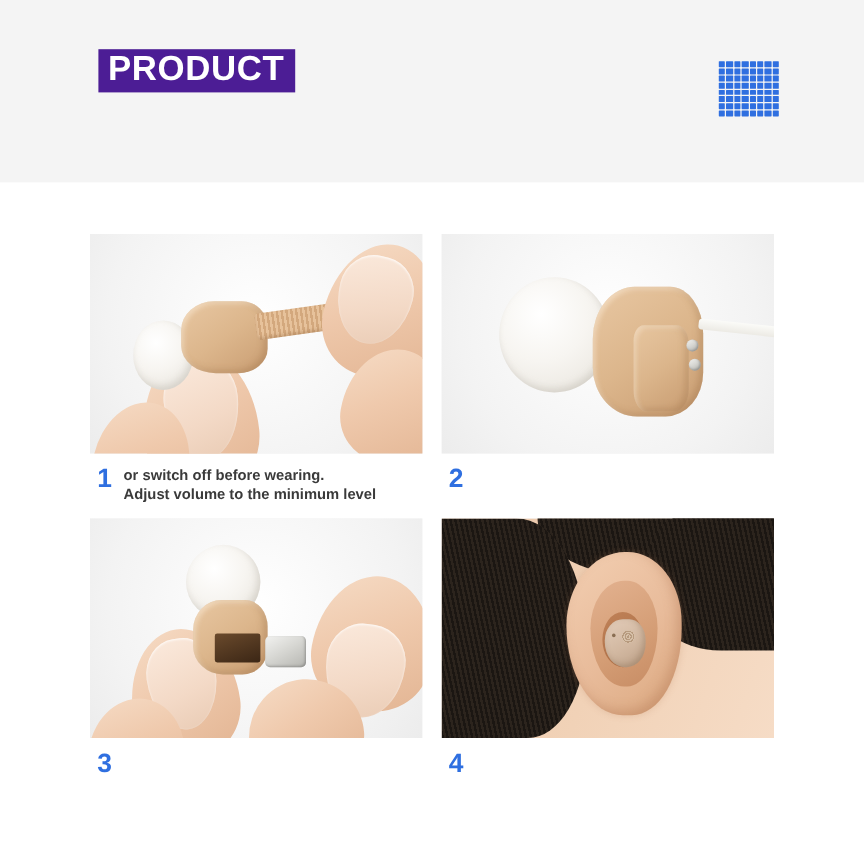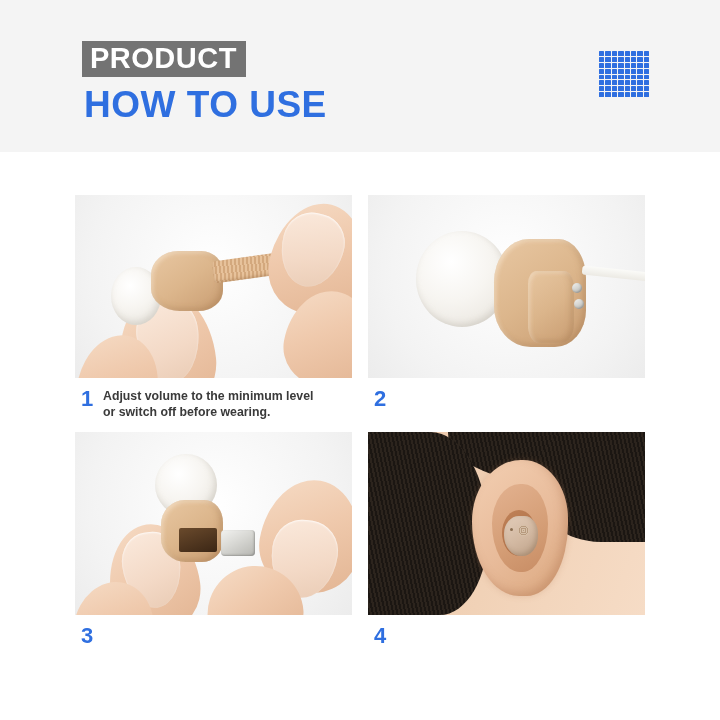--- a/index.html
+++ b/index.html
@@ -12,21 +12,21 @@
   }
 
   
   .header-band {
     position:absolute; left:0; top:0; width:720px; height:152px;
     background:#f4f4f4;
   }
   .title-block { position:absolute; left:82px; top:41px; }
   .title-product {
     display:inline-block;
-    background:#737373;
+    background:#4c1d95;
     color:#ffffff;
     font-size:29px;
     font-weight:bold;
     letter-spacing:0.5px;
     padding:3px 9px 4px 8px;
     line-height:1;
   }
   .title-howto {
     color:#2f6fe0;
     font-size:37px;
@@ -187,21 +187,20 @@
     border-radius:50%; background:#8a6e52;
   }
 </style>
 </head>
 <body>
 
 <div class="header-band"></div>
 
 <div class="title-block">
   <div class="title-product">PRODUCT</div>
-  <div class="title-howto">HOW TO USE</div>
 </div>
 
 <div class="dot-grid" id="dot-grid">
     <i style="background: rgb(47, 111, 224);"></i>
     <i style="background: rgb(47, 111, 224);"></i>
     <i style="background: rgb(47, 111, 224);"></i>
     <i style="background: rgb(47, 111, 224);"></i>
     <i style="background: rgb(47, 111, 224);"></i>
     <i style="background: rgb(47, 111, 224);"></i>
     <i style="background: rgb(47, 111, 224);"></i>
@@ -279,22 +278,22 @@
 
       <div class="tool" style="left:138px; top:62px; width:66px; height:22px; transform:rotate(-8deg);"></div>
 
       <div class="finger" style="left:196px; top:8px; width:94px; height:112px; transform:rotate(14deg);"></div>
       <div class="nail" style="left:206px; top:18px; width:62px; height:74px; transform:rotate(14deg);"></div>
       <div class="finger" style="left:210px; top:96px; width:88px; height:96px; transform:rotate(10deg);"></div>
     </div>
     <div class="caption">
       <div class="step-num">1</div>
       <div class="step-text">
+        <span>or switch off before wearing.</span>
         <span>Adjust volume to the minimum level</span>
-        <span>or switch off before wearing.</span>
       </div>
     </div>
   </div>
 
   <div class="step">
     <div class="photo">
       <div class="bg-white"></div>
       <div class="dome" style="left:48px; top:36px; width:92px; height:96px;"></div>
       <div class="aid-body" style="left:126px; top:44px; width:92px; height:108px;"></div>
       <div class="aid-body" style="left:160px; top:76px; width:46px; height:72px; border-radius:18% 22% 26% 24%; opacity:0.9;"></div>

